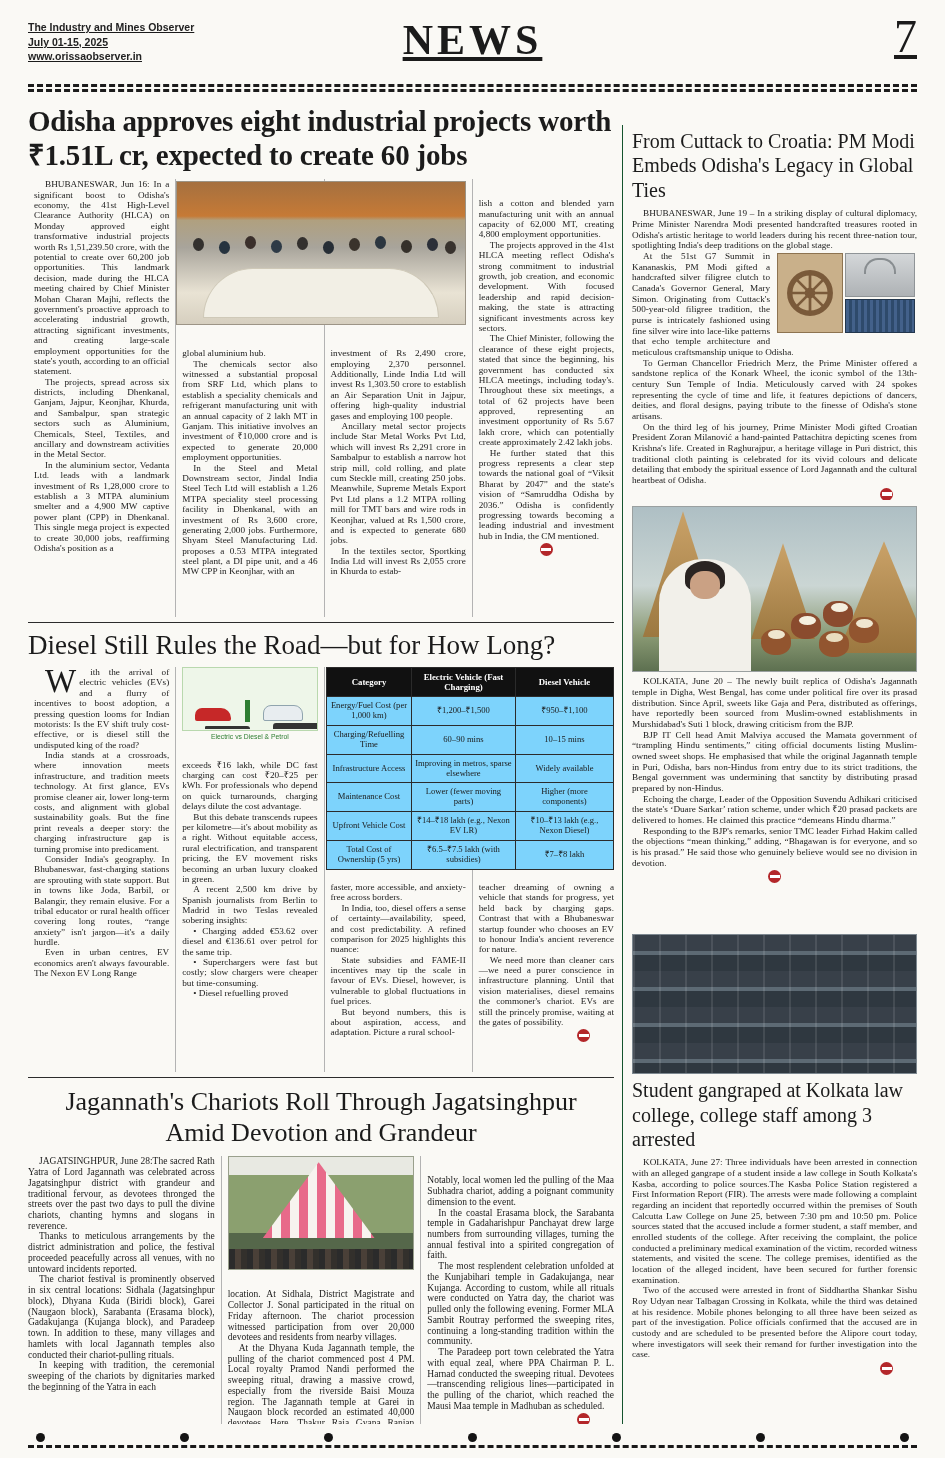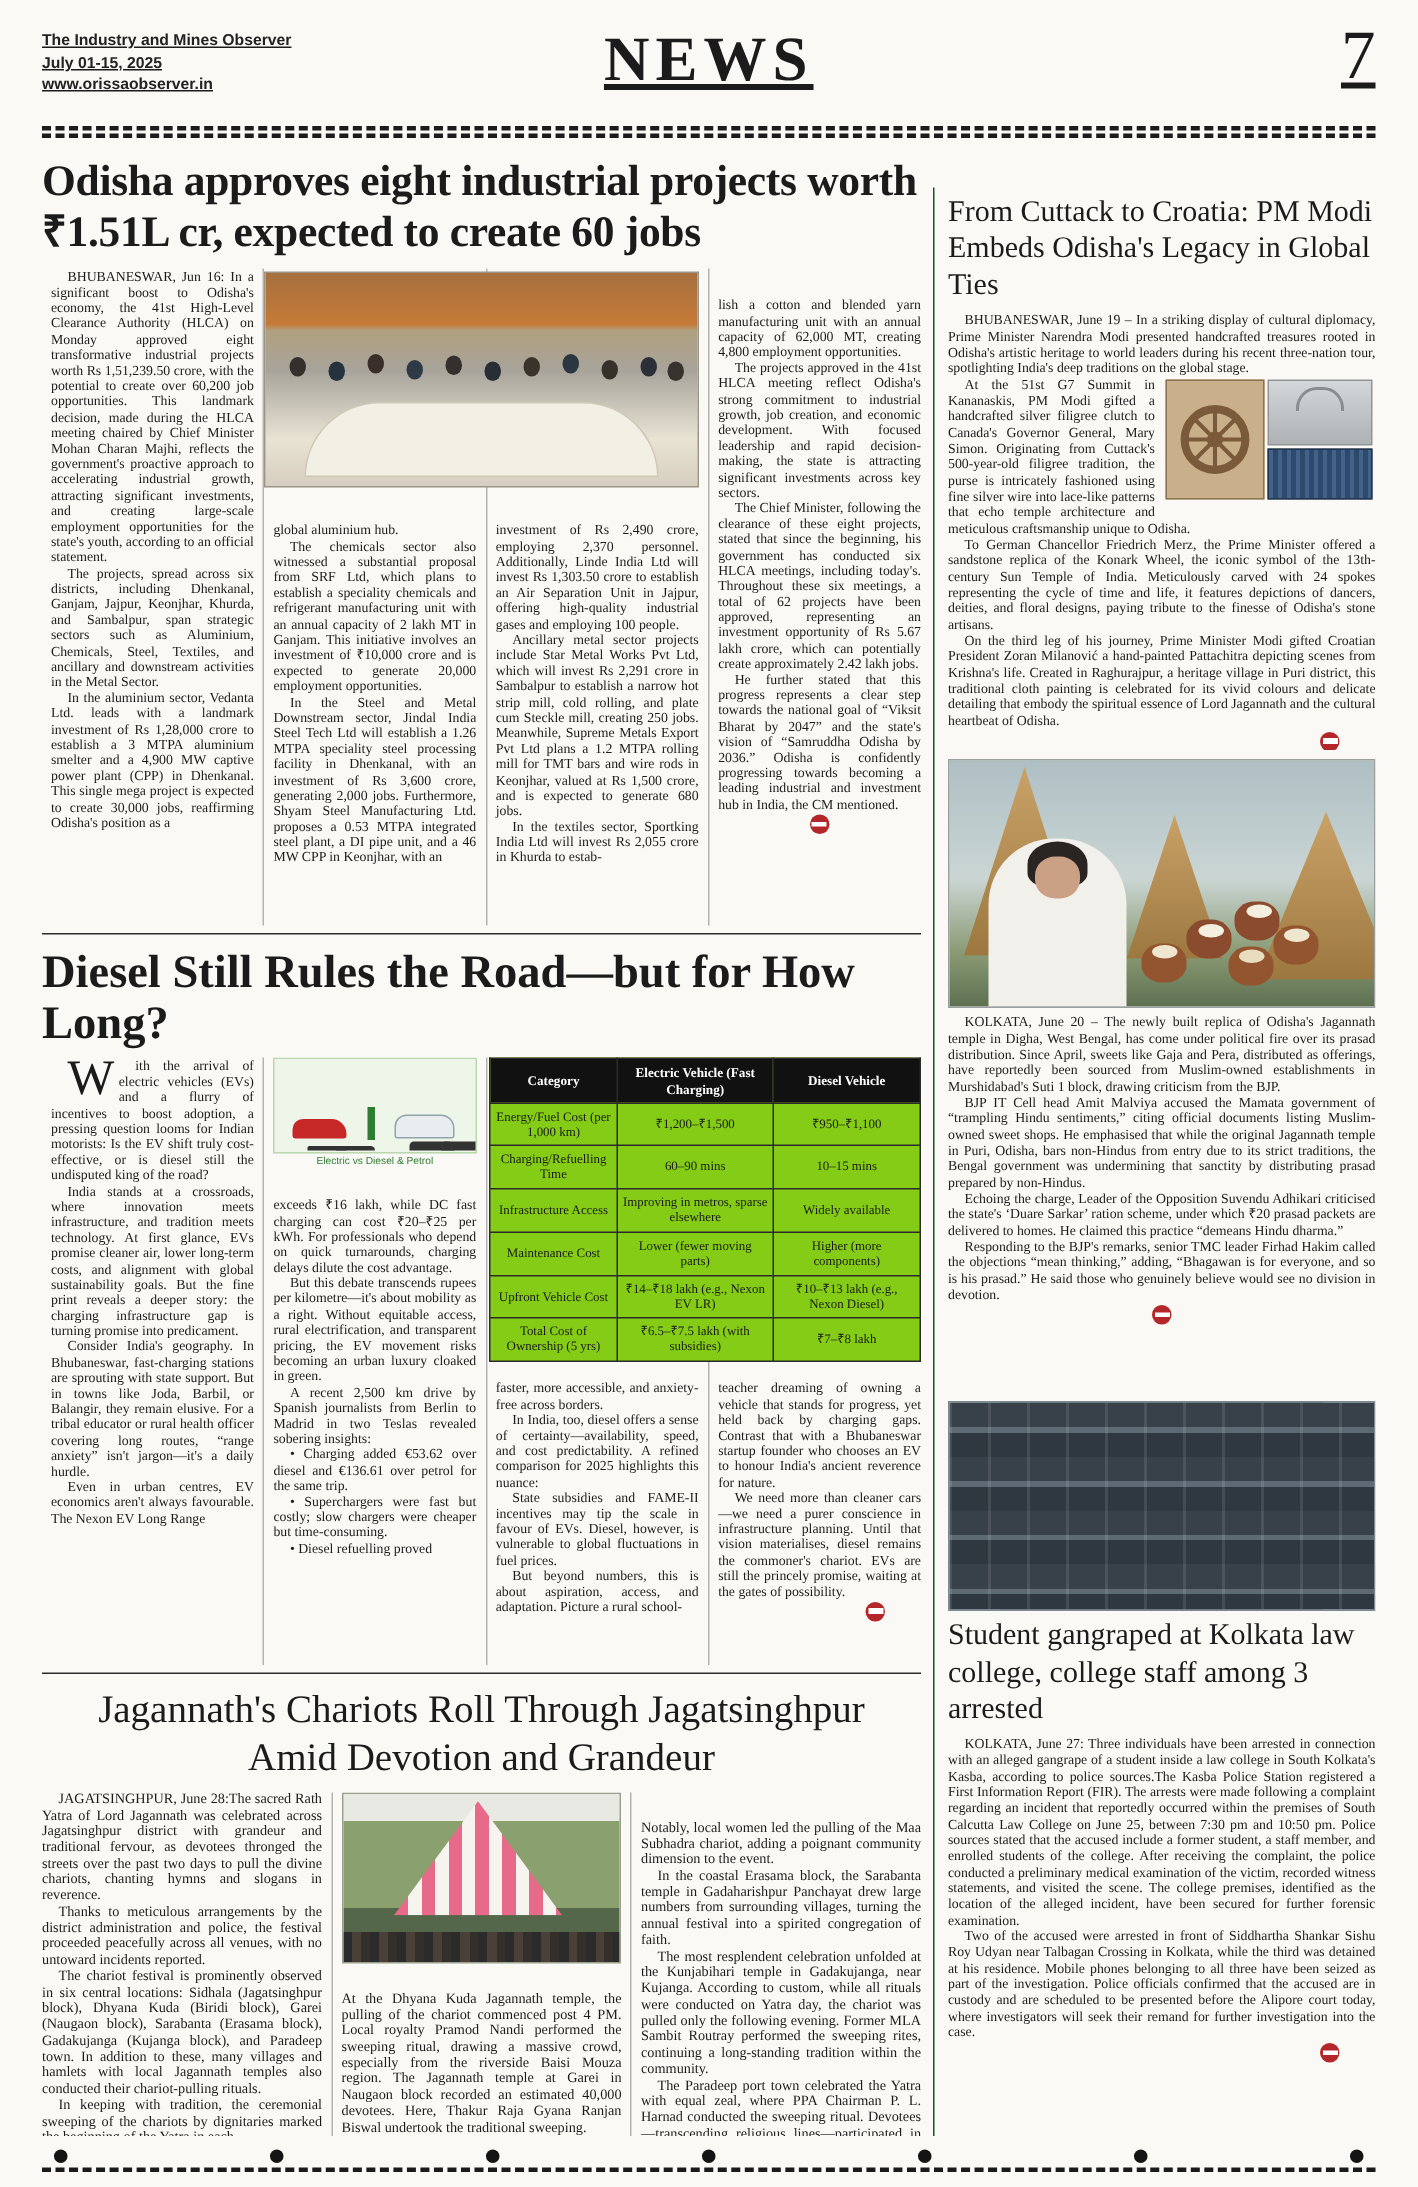--- a/index.html
+++ b/index.html
@@ -32,29 +32,29 @@
   .a1-head{font-size:29px;font-weight:700;line-height:1.16;margin:7px 0 7px;letter-spacing:-0.2px;}
   .a1-body{height:438px;}
   .a1-photo{position:absolute;top:2px;left:148px;width:290px;height:144px;z-index:2;
     background:linear-gradient(180deg,#a5703f 0,#c67a36 24%,#b0a07f 27%,#a8a49b 46%,#c9c4b8 62%,#e9e3d4 78%,#d6cfbf 100%);
     border:1px solid #9c9486;box-sizing:border-box;}
   .a1-photo .heads{position:absolute;top:56px;left:16px;width:11px;height:13px;border-radius:50%;background:#33302e;
     box-shadow:26px 3px 0 #26333f,52px -2px 0 #3a2f2b,78px 2px 0 #2e3a46,104px -1px 0 #33302e,130px 3px 0 #272e36,156px 0 0 #3a332c,182px -2px 0 #2c3640,208px 2px 0 #35302a,234px 0 0 #2b2f38,252px 3px 0 #38322e;}
   .a1-photo .table-arc{position:absolute;bottom:6px;left:26px;right:26px;height:48px;background:#f2efe5;border:1px solid #cfc9b8;border-radius:120px 120px 0 0;}
   .pad-photo{padding-top:150px;}
   
-  .d-head{font-size:31px;font-weight:700;margin:8px 0 6px;line-height:1.1;}
+  .d-head{font-size:27px;font-weight:400;margin:8px 0 6px;line-height:1.1;}
   .d-body{height:405px;}
   .ev-img{position:relative;height:62px;background:#eef6e9;border:1px solid #b9d8ae;overflow:hidden;}
   .ev-img .car-red{position:absolute;left:12px;bottom:9px;width:36px;height:13px;background:#c62828;border-radius:7px 10px 2px 2px;box-shadow:5px 13px 0 -5px #333,24px 13px 0 -5px #333;}
   .ev-img .car-white{position:absolute;right:14px;bottom:9px;width:38px;height:14px;background:#e8edf0;border:1px solid #90a4ae;border-radius:8px 9px 2px 2px;box-shadow:5px 13px 0 -5px #333,26px 13px 0 -5px #333;}
   .ev-img .plug{position:absolute;left:62px;bottom:8px;width:5px;height:22px;background:#2e7d32;}
   .ev-cap{font-family:"Liberation Sans", sans-serif;font-size:6.8px;color:#2e7d32;text-align:center;margin:2px 0 4px;}
   .pad-table{padding-top:196px;}
-  .cmp-table{position:absolute;top:0;right:0;width:288px;z-index:2;background:#84cc16;border-collapse:collapse;font-size:8.6px;line-height:1.15;}
+  .cmp-table{position:absolute;top:0;right:0;width:288px;z-index:2;background:#7dd3fc;border-collapse:collapse;font-size:8.6px;line-height:1.15;}
   .cmp-table th,.cmp-table td{border:1px solid #2b2b2b;padding:4px 3px;text-align:center;vertical-align:middle;}
   .cmp-table thead th{background:#111;color:#fff;font-weight:700;font-size:8.8px;}
   .cmp-table tbody th{font-weight:400;width:78px;}
   [data-dropcap] p:first-child::first-letter{float:left;font-size:33px;line-height:26px;padding:1px 3px 0 0;}
   
   .r-head{text-align:center;font-size:26px;font-weight:400;line-height:1.2;margin:8px 10px 8px;}
   .rath-body{height:288px;}
   .rath-body .col{font-size:9.5px;line-height:1.13;}
   .chariot-photo{position:relative;height:114px;margin-bottom:4px;overflow:hidden;
     background:linear-gradient(180deg,#e8e9e2 0 16%,#8ba06f 16% 68%,#55674a 68% 100%);border:1px solid #9aa08d;box-sizing:border-box;}
@@ -246,20 +246,21 @@
             <p>Thanks to meticulous arrangements by the district administration and police, the festival proceeded peacefully across all venues, with no untoward incidents reported.</p>
             <p>The chariot festival is prominently observed in six central locations: Sidhala (Jagatsinghpur block), Dhyana Kuda (Biridi block), Garei (Naugaon block), Sarabanta (Erasama block), Gadakujanga (Kujanga block), and Paradeep town. In addition to these, many villages and hamlets with local Jagannath temples also conducted their chariot-pulling rituals.</p>
             <p>In keeping with tradition, the ceremonial sweeping of the chariots by dignitaries marked the beginning of the Yatra in each</p>
           </div>
         <div class="col">
           <div class="chariot-photo">
             <div class="canopy"></div>
             <div class="crowd"></div>
           </div>
           <div class="paras cont">
+              <p>location. At Sidhala, District Magistrate and Collector J. Sonal participated in the ritual on Friday afternoon. The chariot procession witnessed participation from over 20,000 devotees and residents from nearby villages.</p>
               <p>At the Dhyana Kuda Jagannath temple, the pulling of the chariot commenced post 4 PM. Local royalty Pramod Nandi performed the sweeping ritual, drawing a massive crowd, especially from the riverside Baisi Mouza region. The Jagannath temple at Garei in Naugaon block recorded an estimated 40,000 devotees. Here, Thakur Raja Gyana Ranjan Biswal undertook the traditional sweeping.</p>
             </div>
         </div>
         <div class="col">
           <div class="paras cont">
               <p>Notably, local women led the pulling of the Maa Subhadra chariot, adding a poignant community dimension to the event.</p>
               <p>In the coastal Erasama block, the Sarabanta temple in Gadaharishpur Panchayat drew large numbers from surrounding villages, turning the annual festival into a spirited congregation of faith.</p>
               <p>The most resplendent celebration unfolded at the Kunjabihari temple in Gadakujanga, near Kujanga. According to custom, while all rituals were conducted on Yatra day, the chariot was pulled only the following evening. Former MLA Sambit Routray performed the sweeping rites, continuing a long-standing tradition within the community.</p>
               <p>The Paradeep port town celebrated the Yatra with equal zeal, where PPA Chairman P. L. Harnad conducted the sweeping ritual. Devotees—transcending religious lines—participated in the pulling of the chariot, which reached the Mausi Maa temple in Madhuban as scheduled.</p>
             </div>

